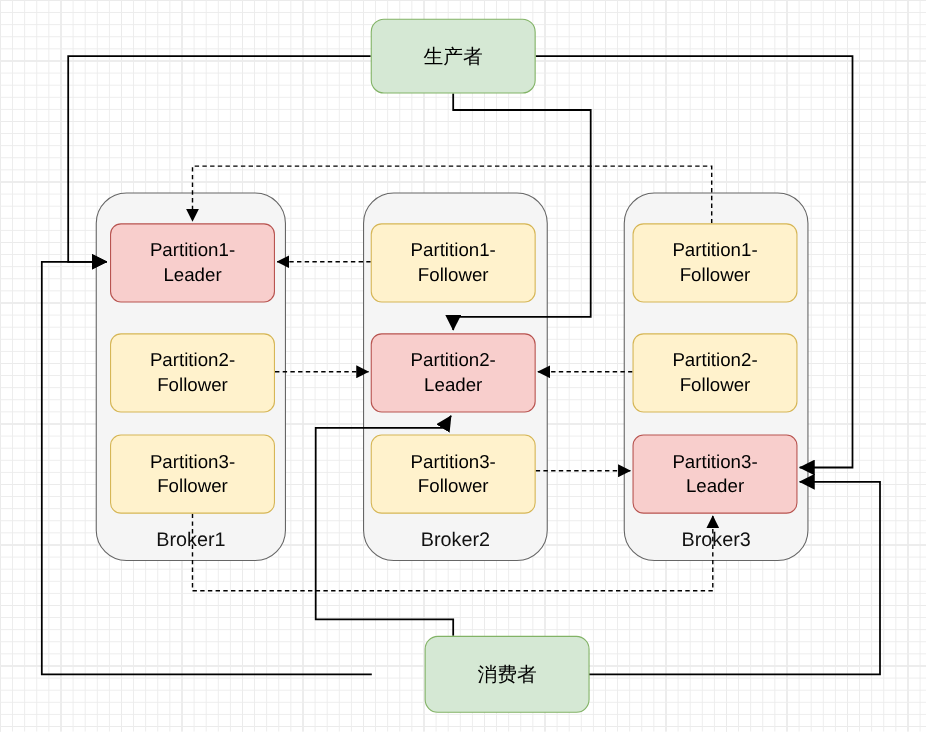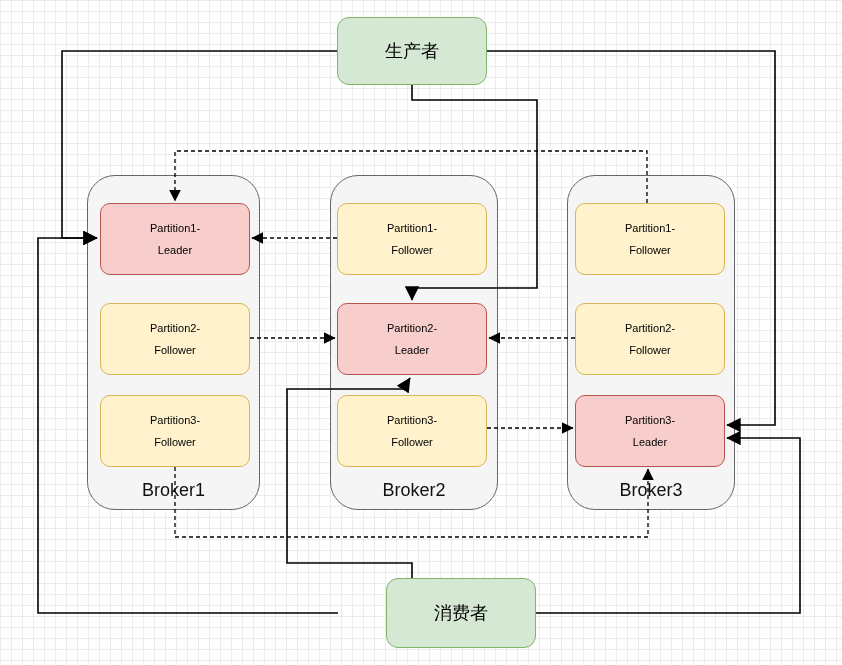--- a/index.html
+++ b/index.html
@@ -37,21 +37,21 @@
   }
   .endpoint{
     width:150px;height:68px;
     background:var(--endpoint-fill,#d5e8d4);
     border:1.5px solid var(--endpoint-border,#82b366);
     border-radius:12px;
     font-size:18px;color:#000;text-align:center;
   }
   .partition{
     width:150px;height:72px;
-    font-size:11px;line-height:22px;color:#000;
+    font-size:17px;line-height:22px;color:#000;
   }
   .partition.leader{
     background:var(--leader-fill,#f8cecc);
     border:1.5px solid var(--leader-border,#b85450);
   }
   .partition.follower{
     background:var(--follower-fill,#fff2cc);
     border:1.5px solid var(--follower-border,#d6b656);
   }
 </style>

